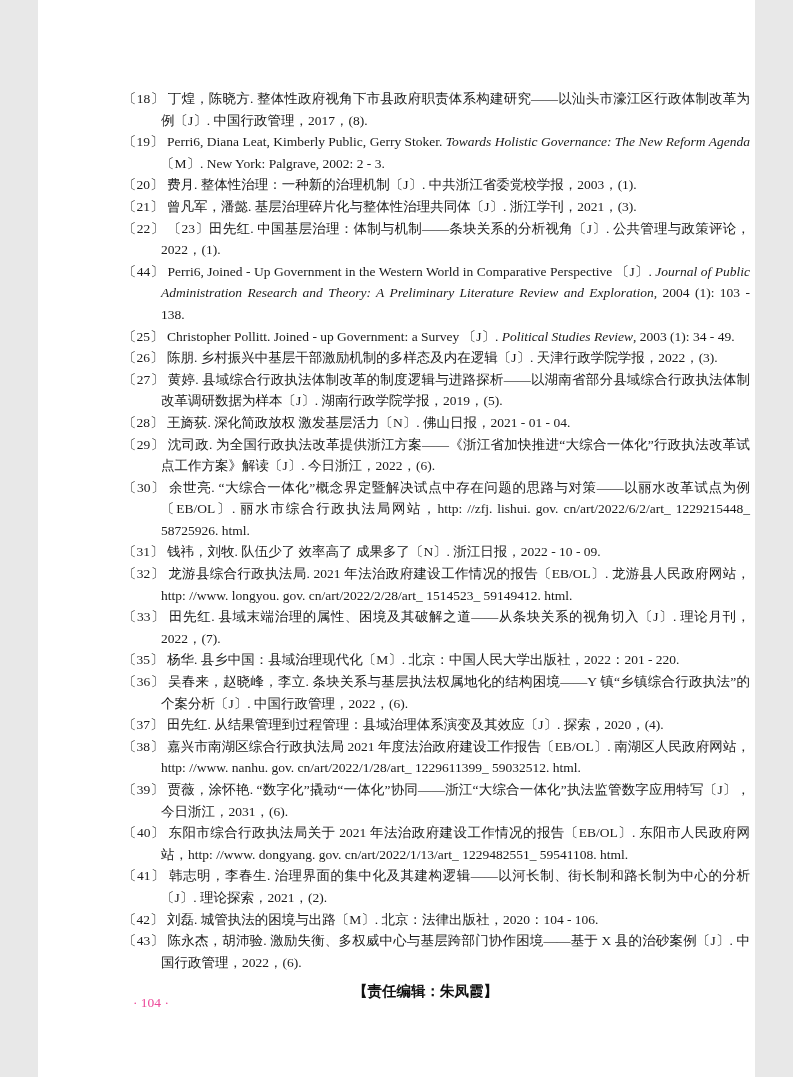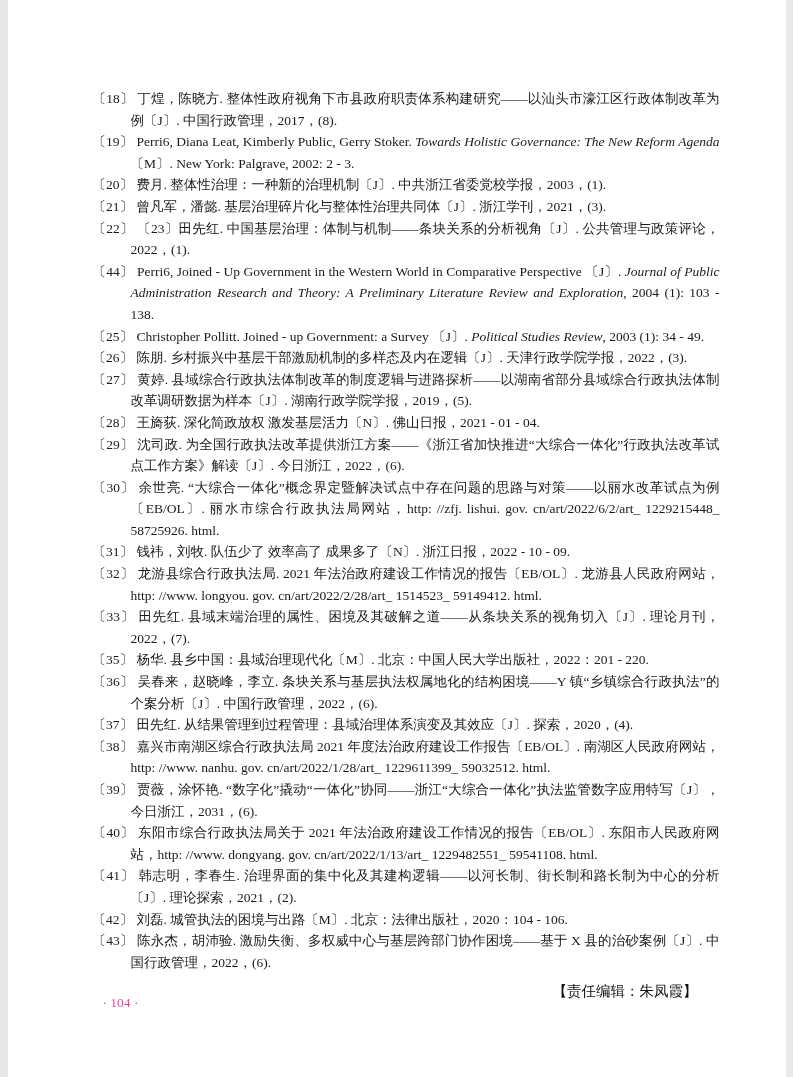--- a/index.html
+++ b/index.html
@@ -1,18 +1,18 @@
 <!DOCTYPE html>
 <html><head>
 <meta charset="utf-8">
 <style>
   html, body { margin: 0; padding: 0; background: #e8e8e8; }
   .page {
     position: relative;
-    width: 778px;
+    width: 717px;
     height: 1077px;
     margin: 0 auto;
     background: #ffffff;
     overflow: hidden;
     font-family: "Liberation Serif", "DejaVu Serif", serif;
     color: #1a1a1a;
   }
   .content {
     position: absolute;
     left: 85px;
@@ -24,23 +24,23 @@
     line-height: 21.6px;
     text-align: justify;
     padding-left: 38px;
     text-indent: -38px;
   }
   .ref-num { white-space: nowrap; }
   .ref i { font-style: italic; }
   .editor-note {
     margin-top: 9px;
     padding-right: 22px;
-    text-align: right;
+    text-align: center;
     font-family: "Liberation Sans", "DejaVu Sans", sans-serif;
-    font-weight: normal;
+    font-weight: bold;
     font-size: 14.5px;
     color: #111111;
   }
   .page-number {
     position: absolute;
     left: 95px;
     top: 995px;
     font-size: 13.5px;
     color: #ec4899;
   }

